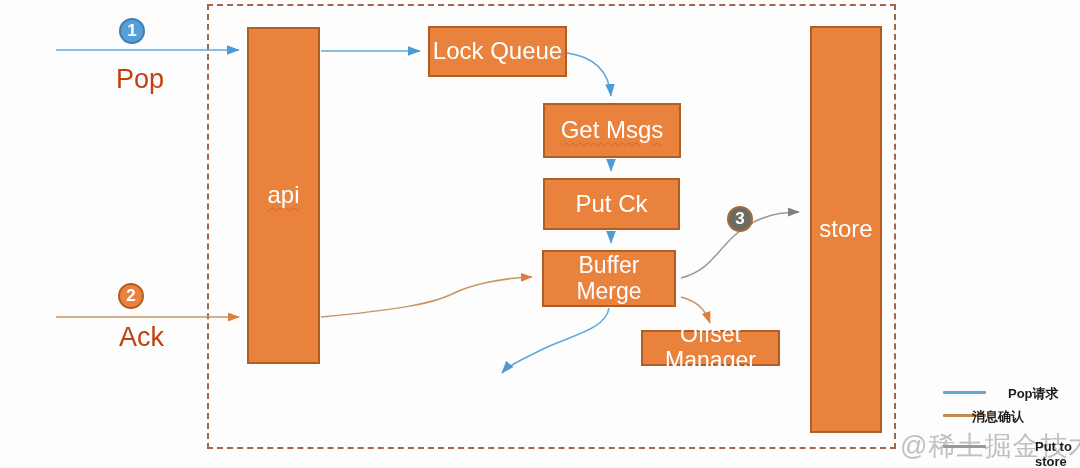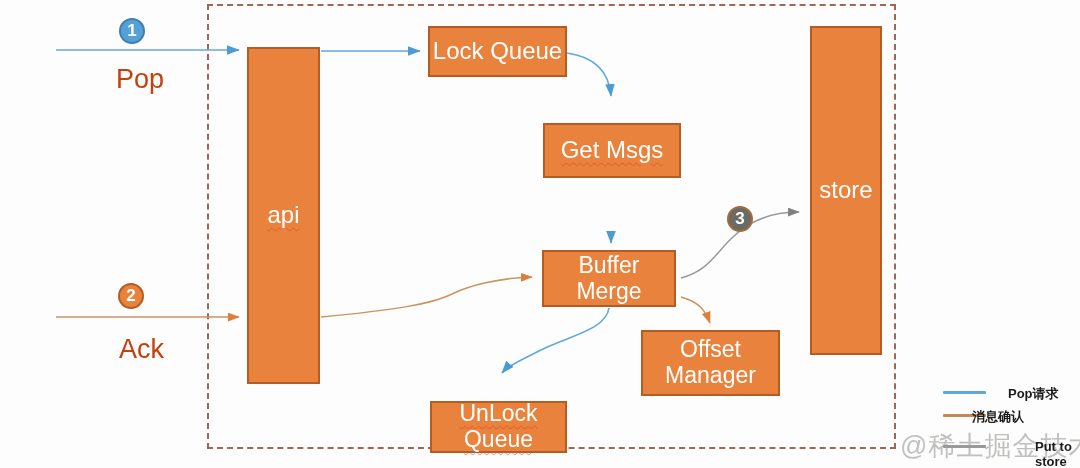--- a/index.html
+++ b/index.html
@@ -15,33 +15,32 @@
   .node{
     position:absolute;background:#E8823C;border:2px solid #B25D24;box-sizing:border-box;
     color:#fff;display:flex;align-items:center;justify-content:center;text-align:center;
     font-size:24px;line-height:1.12;white-space:pre-line;z-index:2;
   }
   .node.two-line{font-size:23px;}
   .squiggle{
     text-decoration-line:underline;text-decoration-style:wavy;
     text-decoration-color:rgba(216,64,42,.55);text-decoration-thickness:1px;
     text-underline-offset:4px;
-    margin-top:20px;
   }
   .step{
     position:absolute;width:26px;height:26px;border-radius:50%;box-sizing:border-box;
     color:#fff;font-size:17px;font-weight:bold;display:flex;align-items:center;justify-content:center;
     z-index:3;
   }
   .step1{left:119px;top:18px;background:#55A1D7;border:2px solid #3F7FB0;}
   .step2{left:118px;top:283px;background:#E8823C;border:2px solid #B25D24;}
   .step3{left:727px;top:206px;background:#6B6B66;border:2px solid #A5693C;}
   .flow-label{position:absolute;color:#c2410c;font-size:27px;z-index:2;}
   #label-pop{left:116px;top:64px;}
-  #label-ack{left:119px;top:334px;}
+  #label-ack{left:119px;top:322px;}
   .legend-line{position:absolute;width:43px;height:3px;border-radius:1px;z-index:4;}
   .legend-label{position:absolute;color:#1c1c1c;font-size:13px;font-weight:600;z-index:4;}
   #legend-line-1{left:943px;top:391px;background:#5FA8D8;}
   #legend-label-1{left:1008px;top:385px;}
   #legend-line-2{left:943px;top:414px;background:#C28A52;}
   #legend-label-2{left:972px;top:408px;}
   #legend-line-3{left:943px;top:445px;background:#999999;}
   #legend-label-3{left:1010px;top:439px;margin-left:25px;}
   #watermark{
     position:absolute;left:900px;top:428px;font-size:27px;color:#c1c0be;
@@ -73,29 +72,28 @@
     <path d="M611,159 L611,171" stroke="#5FA8D8" stroke-width="1.6" fill="none" marker-end="url(#mk-blue)"></path>
     <path d="M611,231 L611,243" stroke="#5FA8D8" stroke-width="1.6" fill="none" marker-end="url(#mk-blue)"></path>
     <path d="M609,308 C606,330 568,336 541,350 C521,360 508,366 502,373" stroke="#5FA8D8" stroke-width="1.6" fill="none" marker-end="url(#mk-blue)"></path>
     <path d="M56,317 L239,317" stroke="#C99463" stroke-width="1.5" fill="none" marker-end="url(#mk-tan)"></path>
     <path d="M321,317 C395,310 432,304 452,294 C470,285 500,278 532,277" stroke="#C99463" stroke-width="1.5" fill="none" marker-end="url(#mk-tan)"></path>
     <path d="M681,297 C700,302 706,312 710,323" stroke="#C99463" stroke-width="1.5" fill="none" marker-end="url(#mk-tan)"></path>
     <path d="M681,278 C709,271 716,252 734,236 C753,218 776,212 799,212" stroke="#999999" stroke-width="1.5" fill="none" marker-end="url(#mk-gray)"></path>
   </svg>
 
   <div class="node squiggle" style="left:247px;top:27px;width:73px;height:337px;">api</div>
-  <div class="node" style="left:810px;top:26px;width:72px;height:329px;">store</div>
+  <div class="node" style="left:810px;top:26px;width:72px;height:407px;">store</div>
   <div class="node" style="left:428px;top:26px;width:139px;height:51px;">Lock Queue</div>
   <div class="node squiggle" style="left:543px;top:103px;width:138px;height:55px;">Get Msgs</div>
+  <div class="node" style="left:543px;top:178px;width:137px;height:52px;">Put Ck</div>
   <div class="node two-line" style="left:542px;top:250px;width:134px;height:57px;">Buffer
 Merge</div>
-  <div class="node two-line" style="left:641px;top:330px;width:139px;height:66px;">Offset
+  <div class="node two-line" style="left:641px;top:330px;width:139px;height:36px;">Offset
 Manager</div>
-  <div class="node two-line squiggle" style="left:430px;top:381px;width:137px;height:52px;">UnLock
-Queue</div>
 
   <div class="step step1">1</div>
   <div class="step step2">2</div>
   <div class="step step3">3</div>
 
   <div class="flow-label" id="label-pop">Pop</div>
   <div class="flow-label" id="label-ack">Ack</div>
 
   <div id="watermark">@稀土掘金技术社区</div>
 

